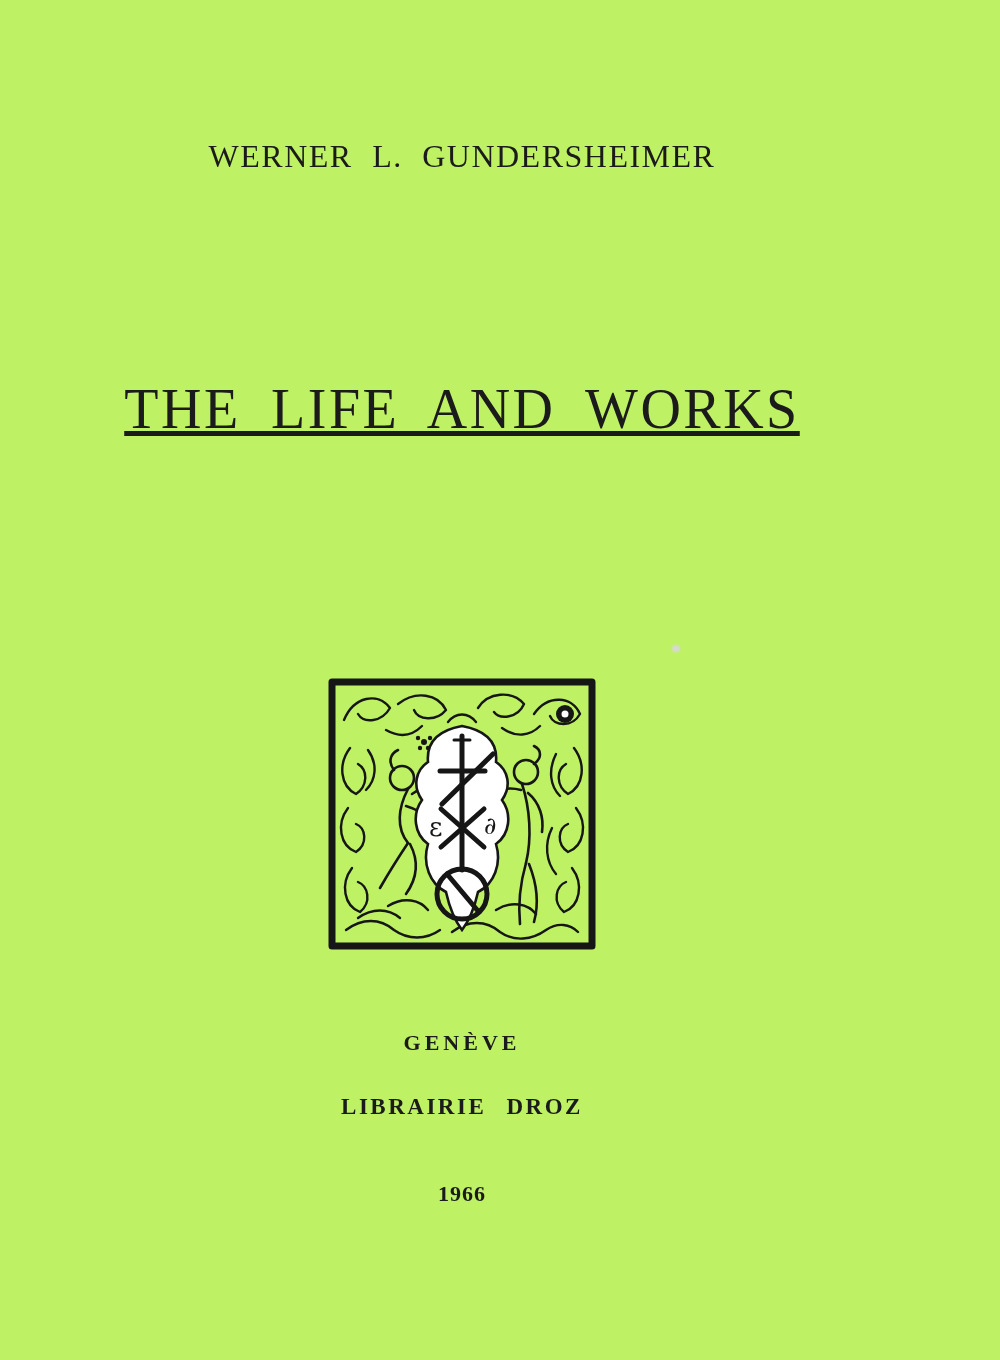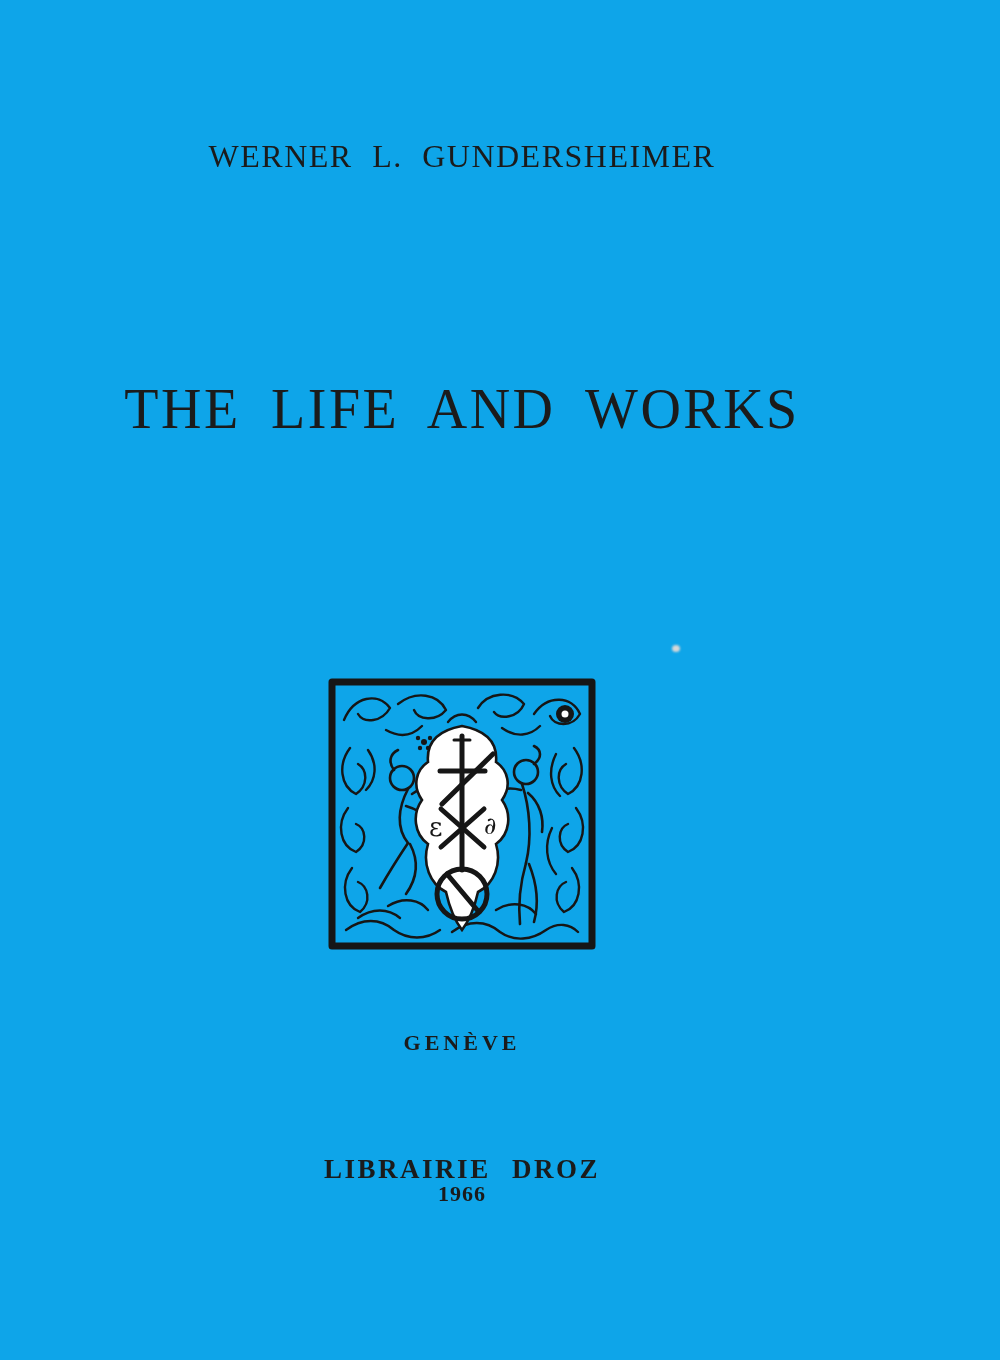--- a/index.html
+++ b/index.html
@@ -4,21 +4,21 @@
 <style>
   html, body {
     margin: 0;
     padding: 0;
     background: #ffffff;
   }
   .page {
     position: relative;
     width: 1000px;
     height: 1360px;
-    background: #0ea5e9;
+    background: #bef264;
     overflow: hidden;
     font-family: "Liberation Serif", "DejaVu Serif", serif;
     color: #1b1b1b;
   }
   
   .centered {
     position: absolute;
     left: 0;
     width: 924px;
     text-align: center;
@@ -31,38 +31,39 @@
     word-spacing: 10px;
     font-weight: 400;
   }
   .book-title {
     top: 374px;
     font-size: 56px;
     line-height: 70px;
     letter-spacing: 2.5px;
     word-spacing: 14px;
     font-weight: 400;
+    text-decoration: underline;
   }
   .emblem-wrap {
     position: absolute;
     left: 328px;
     top: 678px;
     width: 268px;
     height: 272px;
   }
   .imprint-city {
     top: 1030px;
     font-size: 22px;
     line-height: 26px;
     letter-spacing: 4px;
     font-weight: 700;
   }
   .imprint-publisher {
-    top: 1153px;
-    font-size: 27px;
+    top: 1091px;
+    font-size: 23px;
     line-height: 32px;
     letter-spacing: 2.5px;
     word-spacing: 12px;
     font-weight: 700;
   }
   .imprint-address {
     top: 1129px;
     font-size: 22px;
     line-height: 26px;
     letter-spacing: 0.5px;

